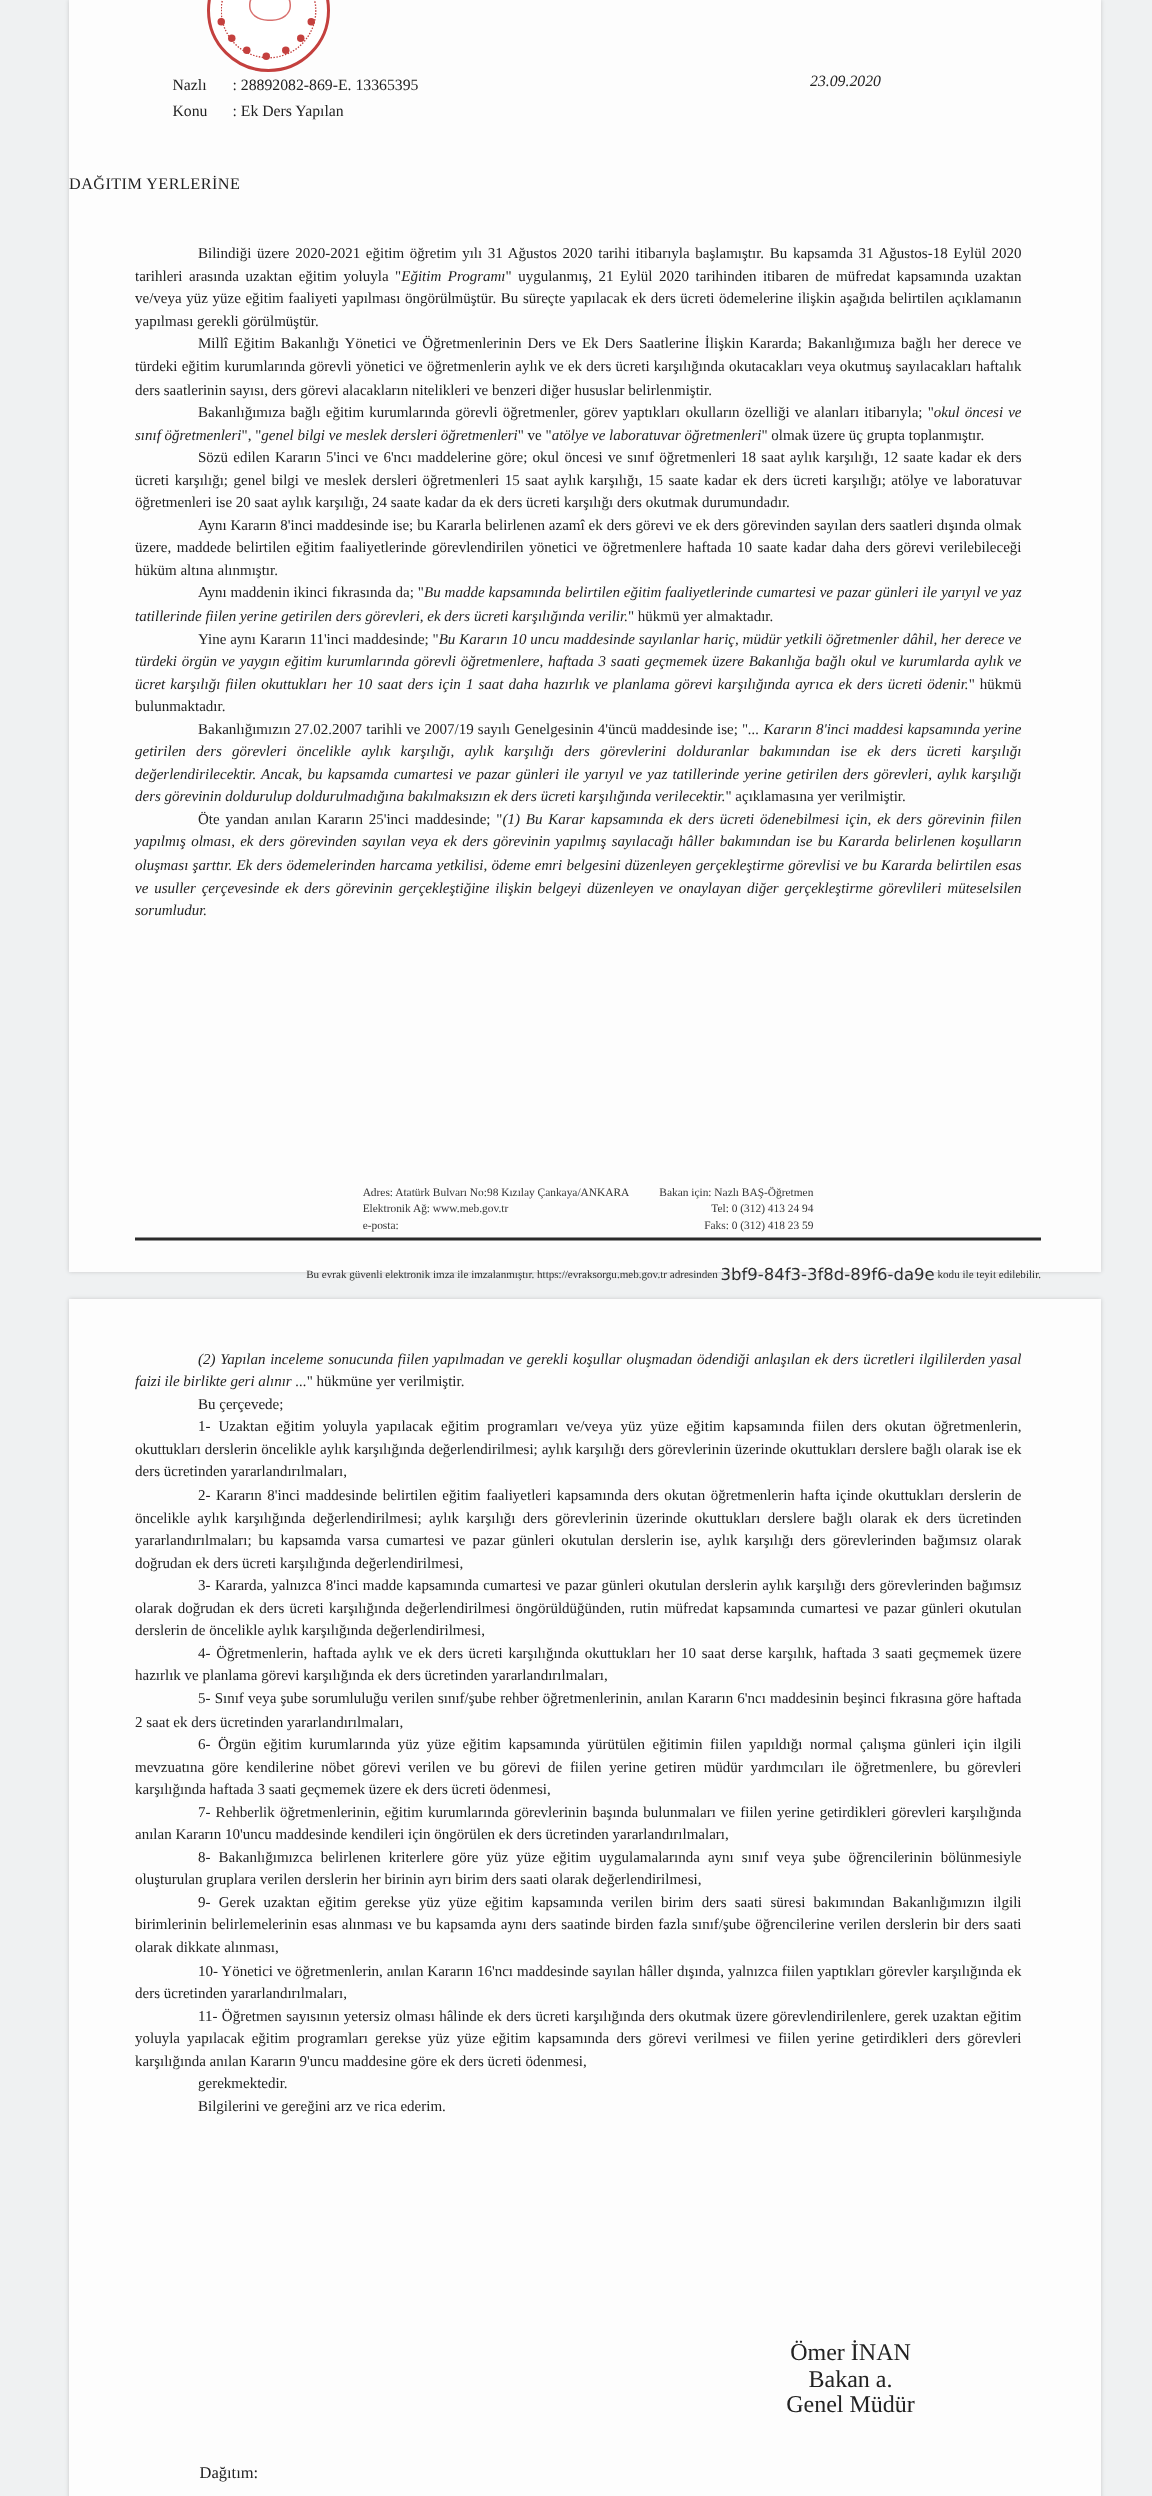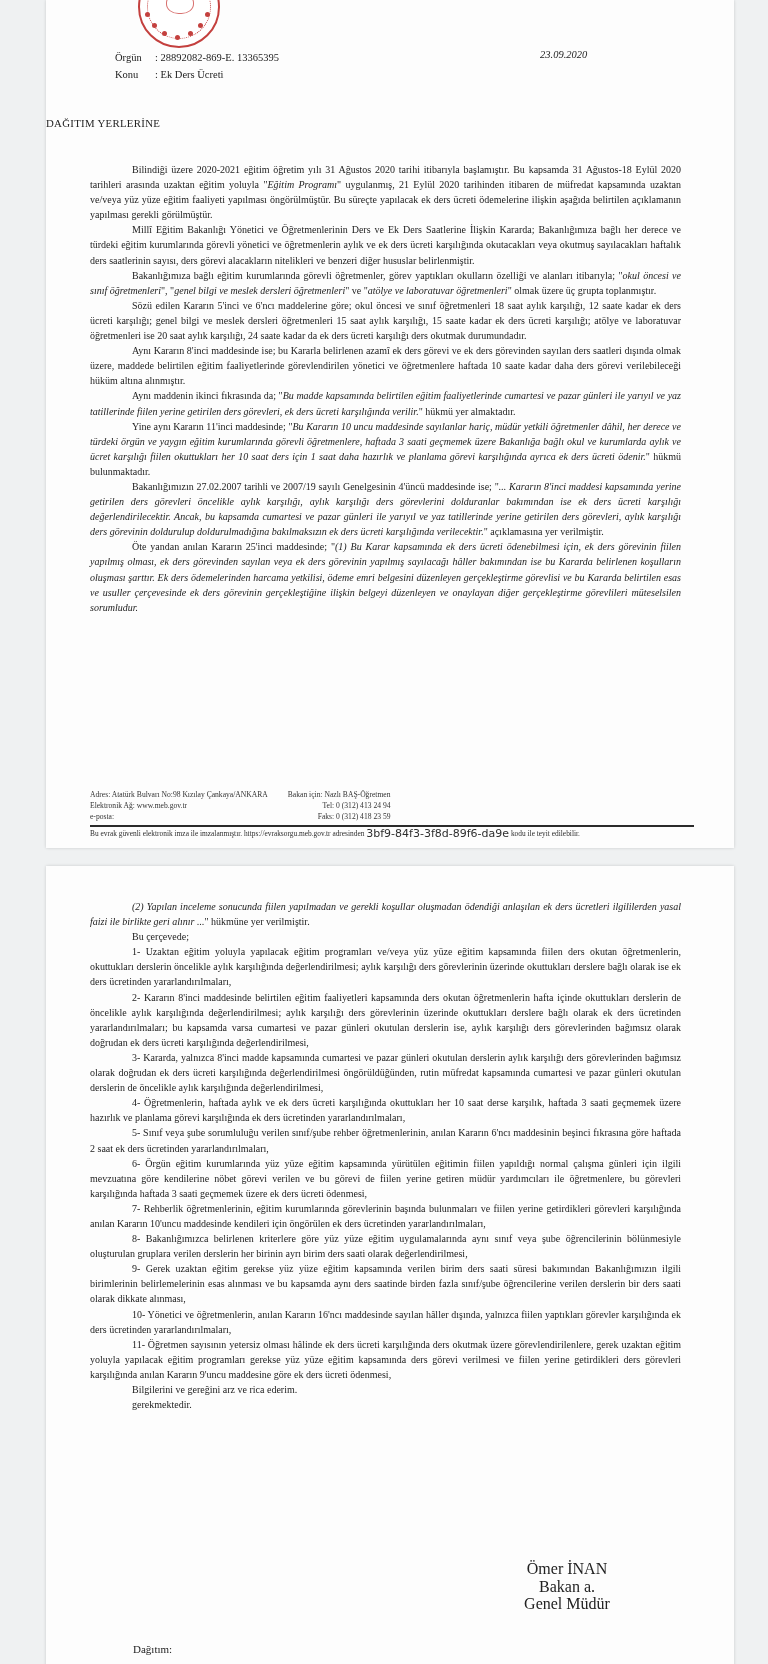--- a/index.html
+++ b/index.html
@@ -56,24 +56,24 @@
   .doc-body p.para {
     margin:0; text-align:justify; text-indent:42px;
     line-height:15.1px;
   }
   .doc-body p.para em { font-style:italic; }
 
   .footer {
     position:absolute; left:44px; right:40px; top:789px;
     font-size:7.6px; color:#333; line-height:11px;
   }
-  .footer-cols { display:flex; justify-content:flex-start;gap:20px; }
+  .footer-cols { display:flex; justify-content:center;gap:20px; }
   .footer-col.right { text-align:right; }
   .footer-sep { border-top:2px solid #2b2b2b; margin-top:3px; }
-  .verify-line { margin-top:1px; text-align:left; font-size:7.4px; color:#2e2e2e; white-space:nowrap; }
+  .verify-line { margin-top:17px; text-align:right; font-size:7.4px; color:#2e2e2e; white-space:nowrap; }
   .verify-code {
     font-family:"DejaVu Sans", sans-serif;
     font-size:11px; letter-spacing:0;
     vertical-align:-1px;
   }
 
   .signature {
     position:absolute; top:694px; left:441px; width:160px;
     text-align:center; font-size:16px; line-height:17.5px;
   }
@@ -93,24 +93,24 @@
     <span class="seal-dot" style="left:22px;top:63px"></span>
     <span class="seal-dot" style="left:35px;top:67px"></span>
     <span class="seal-dot" style="left:48px;top:63px"></span>
     <span class="seal-dot" style="left:58px;top:55px"></span>
     <span class="seal-dot" style="left:65px;top:44px"></span>
     <div class="seal-core"></div>
   </div>
 
   <div class="meta">
     <div class="meta-row">
-      <span class="lbl">Örgün</span><span>: 28892082-869-E. 13365395</span>
+      <span class="lbl">Nazlı</span><span>: 28892082-869-E. 13365395</span>
     </div>
     <div class="meta-row">
-      <span class="lbl">Konu</span><span>: Ek Ders Ücreti</span>
+      <span class="lbl">Konu</span><span>: Ek Ders Yapılan</span>
     </div>
   </div>
   <div class="date">23.09.2020</div>
 
   <div class="heading">DAĞITIM YERLERİNE</div>
 
   <div class="doc-body">
       <p class="para"><span>Bilindiği üzere 2020-2021 eğitim öğretim yılı 31 Ağustos 2020 tarihi itibarıyla başlamıştır. Bu kapsamda 31 Ağustos-18 Eylül 2020 tarihleri arasında uzaktan eğitim yoluyla "</span><em>Eğitim Programı</em><span>" uygulanmış, 21 Eylül 2020 tarihinden itibaren de müfredat kapsamında uzaktan ve/veya yüz yüze eğitim faaliyeti yapılması öngörülmüştür. Bu süreçte yapılacak ek ders ücreti ödemelerine ilişkin aşağıda belirtilen açıklamanın yapılması gerekli görülmüştür.</span></p>
       <p class="para"><span>Millî Eğitim Bakanlığı Yönetici ve Öğretmenlerinin Ders ve Ek Ders Saatlerine İlişkin Kararda; Bakanlığımıza bağlı her derece ve türdeki eğitim kurumlarında görevli yönetici ve öğretmenlerin aylık ve ek ders ücreti karşılığında okutacakları veya okutmuş sayılacakları haftalık ders saatlerinin sayısı, ders görevi alacakların nitelikleri ve benzeri diğer hususlar belirlenmiştir.</span></p>
       <p class="para"><span>Bakanlığımıza bağlı eğitim kurumlarında görevli öğretmenler, görev yaptıkları okulların özelliği ve alanları itibarıyla; "</span><em>okul öncesi ve sınıf öğretmenleri</em><span>", "</span><em>genel bilgi ve meslek dersleri öğretmenleri</em><span>" ve "</span><em>atölye ve laboratuvar öğretmenleri</em><span>" olmak üzere üç grupta toplanmıştır.</span></p>
@@ -150,22 +150,22 @@
       <p class="para"><span>2- Kararın 8'inci maddesinde belirtilen eğitim faaliyetleri kapsamında ders okutan öğretmenlerin hafta içinde okuttukları derslerin de öncelikle aylık karşılığında değerlendirilmesi; aylık karşılığı ders görevlerinin üzerinde okuttukları derslere bağlı olarak ek ders ücretinden yararlandırılmaları; bu kapsamda varsa cumartesi ve pazar günleri okutulan derslerin ise, aylık karşılığı ders görevlerinden bağımsız olarak doğrudan ek ders ücreti karşılığında değerlendirilmesi,</span></p>
       <p class="para"><span>3- Kararda, yalnızca 8'inci madde kapsamında cumartesi ve pazar günleri okutulan derslerin aylık karşılığı ders görevlerinden bağımsız olarak doğrudan ek ders ücreti karşılığında değerlendirilmesi öngörüldüğünden, rutin müfredat kapsamında cumartesi ve pazar günleri okutulan derslerin de öncelikle aylık karşılığında değerlendirilmesi,</span></p>
       <p class="para"><span>4- Öğretmenlerin, haftada aylık ve ek ders ücreti karşılığında okuttukları her 10 saat derse karşılık, haftada 3 saati geçmemek üzere hazırlık ve planlama görevi karşılığında ek ders ücretinden yararlandırılmaları,</span></p>
       <p class="para"><span>5- Sınıf veya şube sorumluluğu verilen sınıf/şube rehber öğretmenlerinin, anılan Kararın 6'ncı maddesinin beşinci fıkrasına göre haftada 2 saat ek ders ücretinden yararlandırılmaları,</span></p>
       <p class="para"><span>6- Örgün eğitim kurumlarında yüz yüze eğitim kapsamında yürütülen eğitimin fiilen yapıldığı normal çalışma günleri için ilgili mevzuatına göre kendilerine nöbet görevi verilen ve bu görevi de fiilen yerine getiren müdür yardımcıları ile öğretmenlere, bu görevleri karşılığında haftada 3 saati geçmemek üzere ek ders ücreti ödenmesi,</span></p>
       <p class="para"><span>7- Rehberlik öğretmenlerinin, eğitim kurumlarında görevlerinin başında bulunmaları ve fiilen yerine getirdikleri görevleri karşılığında anılan Kararın 10'uncu maddesinde kendileri için öngörülen ek ders ücretinden yararlandırılmaları,</span></p>
       <p class="para"><span>8- Bakanlığımızca belirlenen kriterlere göre yüz yüze eğitim uygulamalarında aynı sınıf veya şube öğrencilerinin bölünmesiyle oluşturulan gruplara verilen derslerin her birinin ayrı birim ders saati olarak değerlendirilmesi,</span></p>
       <p class="para"><span>9- Gerek uzaktan eğitim gerekse yüz yüze eğitim kapsamında verilen birim ders saati süresi bakımından Bakanlığımızın ilgili birimlerinin belirlemelerinin esas alınması ve bu kapsamda aynı ders saatinde birden fazla sınıf/şube öğrencilerine verilen derslerin bir ders saati olarak dikkate alınması,</span></p>
       <p class="para"><span>10- Yönetici ve öğretmenlerin, anılan Kararın 16'ncı maddesinde sayılan hâller dışında, yalnızca fiilen yaptıkları görevler karşılığında ek ders ücretinden yararlandırılmaları,</span></p>
       <p class="para"><span>11- Öğretmen sayısının yetersiz olması hâlinde ek ders ücreti karşılığında ders okutmak üzere görevlendirilenlere, gerek uzaktan eğitim yoluyla yapılacak eğitim programları gerekse yüz yüze eğitim kapsamında ders görevi verilmesi ve fiilen yerine getirdikleri ders görevleri karşılığında anılan Kararın 9'uncu maddesine göre  ek ders ücreti ödenmesi,</span></p>
+      <p class="para"><span>gerekmektedir.</span></p>
       <p class="para"><span>Bilgilerini ve gereğini arz ve rica ederim.</span></p>
-      <p class="para"><span>gerekmektedir.</span></p>
     </div>
 
   <div class="signature">
     <div>Ömer İNAN</div>
     <div>Bakan a.</div>
     <div>Genel Müdür</div>
   </div>
 
   <div class="distribution">Dağıtım:</div>
 </div>

